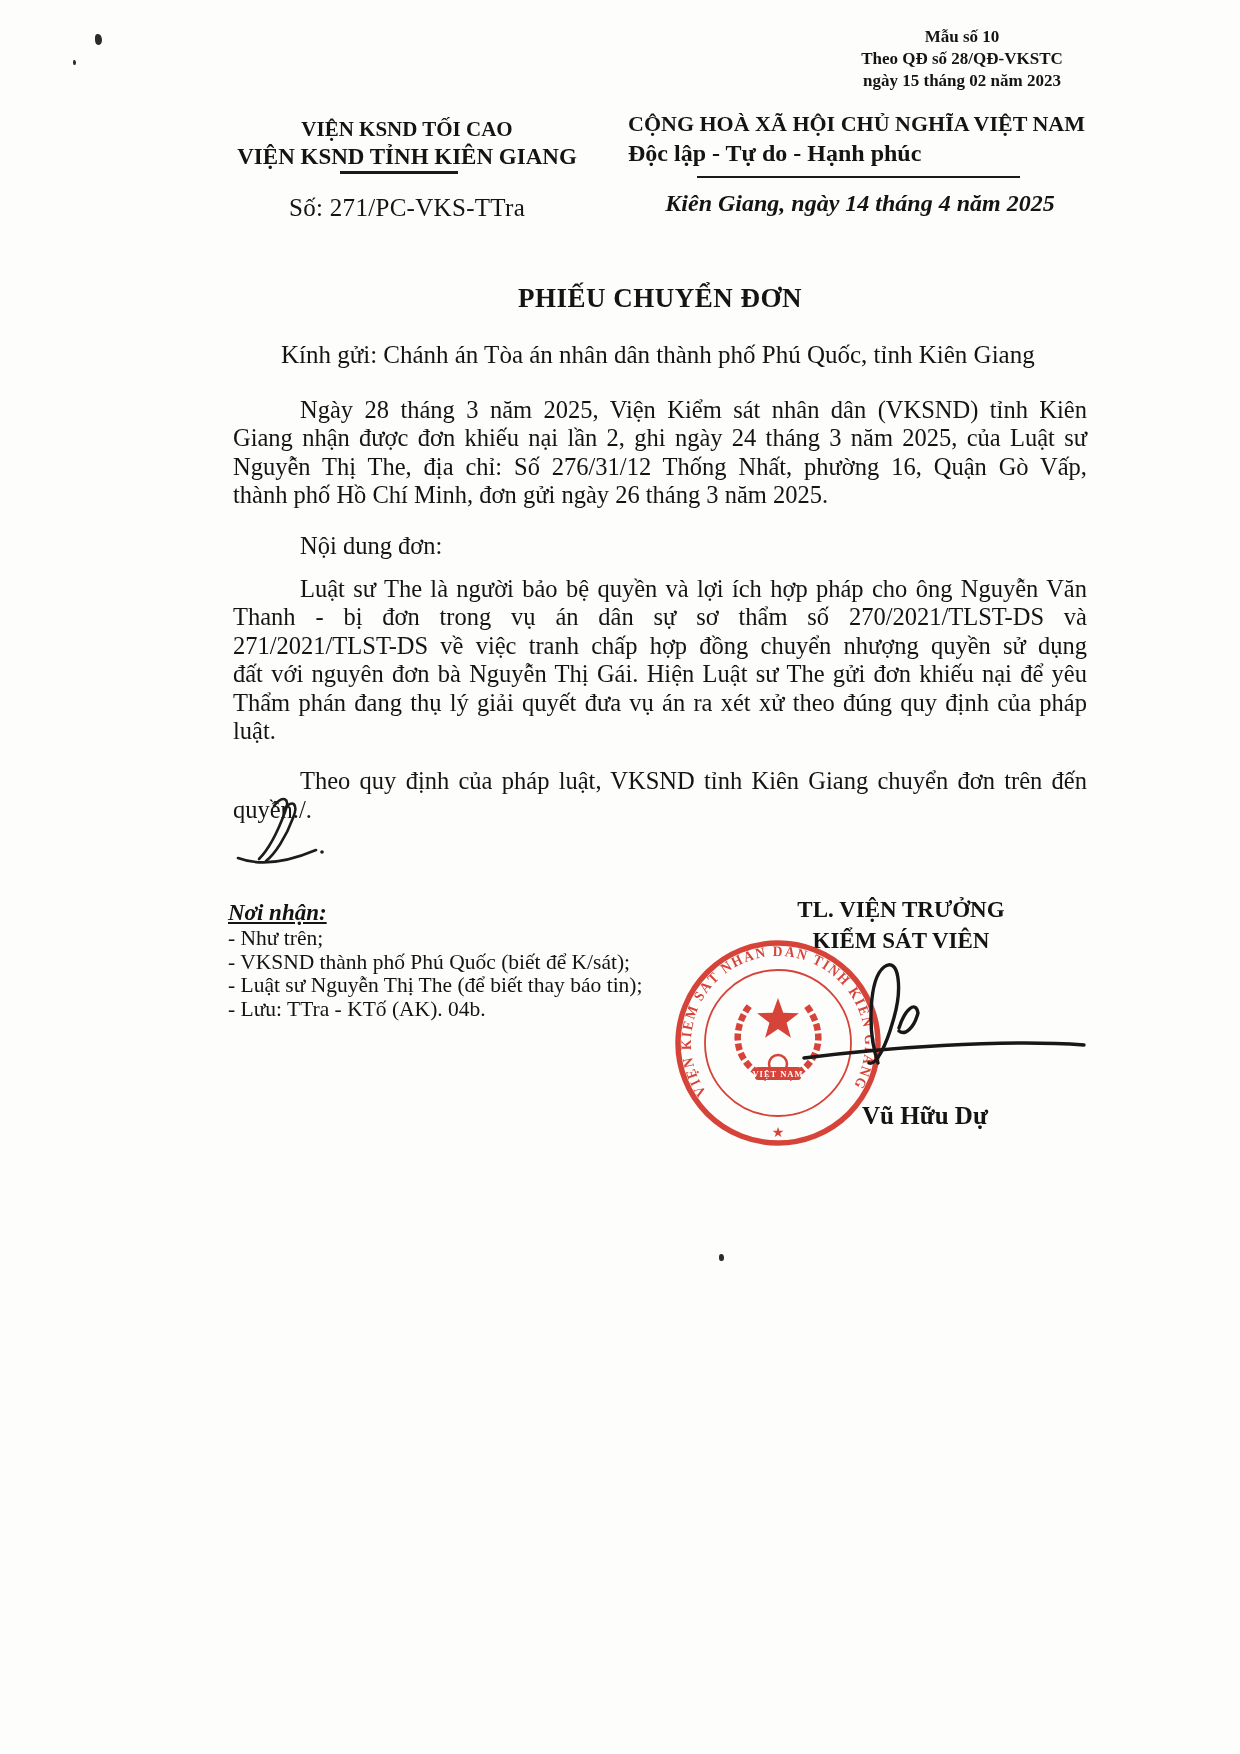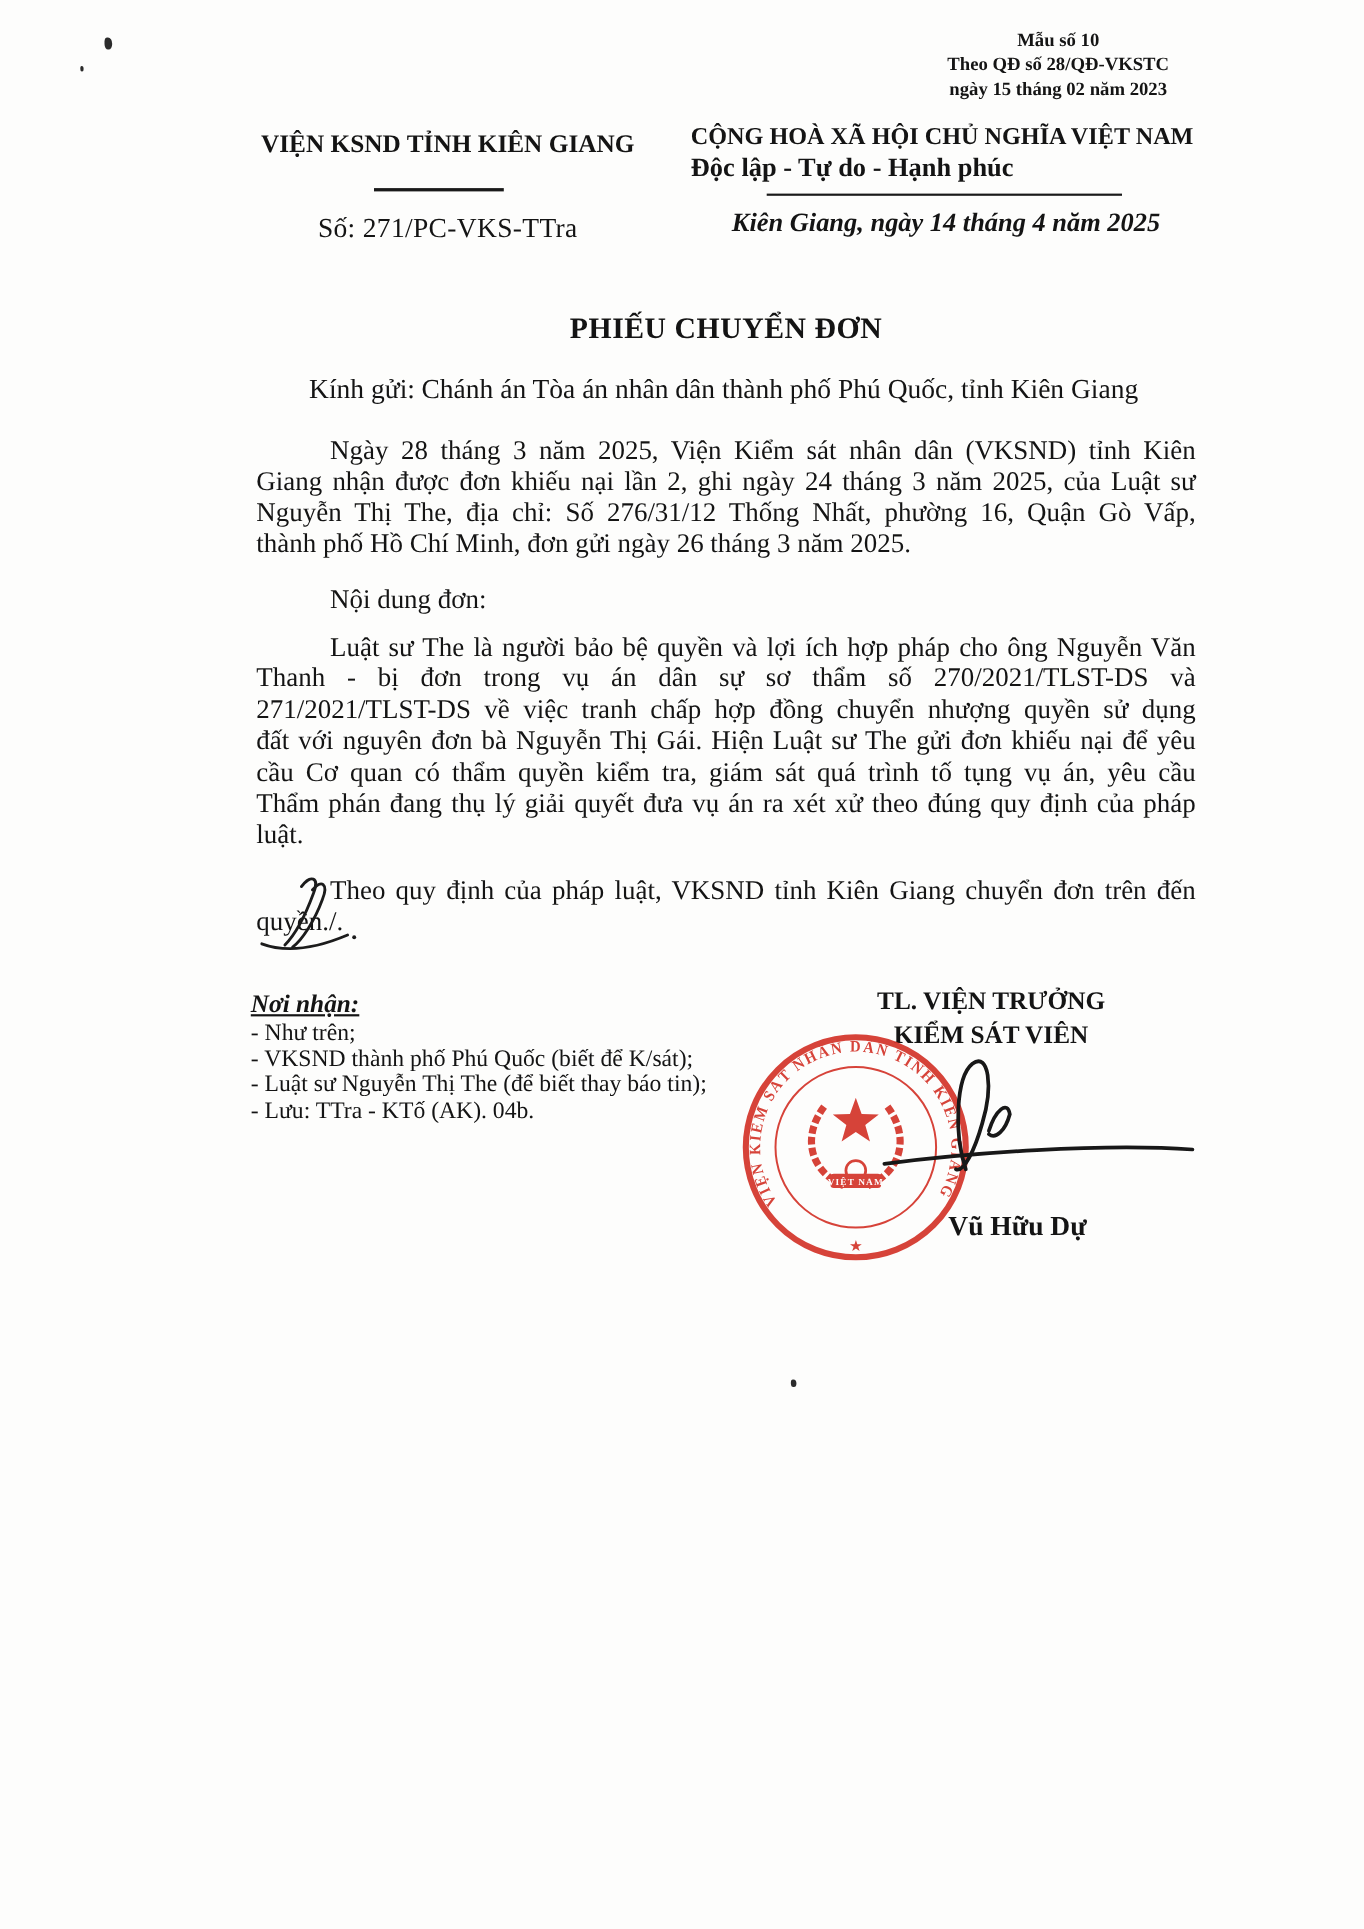--- a/index.html
+++ b/index.html
@@ -54,20 +54,21 @@
 </head>
 <body>
 
 <div class="abs form-note">
   <div>Mẫu số 10</div>
   <div>Theo QĐ số 28/QĐ-VKSTC</div>
   <div>ngày 15 tháng 02 năm 2023</div>
 </div>
 
 <div class="abs hdr-left">
+  <div class="l1">VIỆN KSND TỐI CAO</div>
   <div class="l2">VIỆN KSND TỈNH KIÊN GIANG</div>
 </div>
 <div class="abs rule" style="left:340px;top:171px;width:118px;"></div>
 <div class="abs doc-number">Số: 271/PC-VKS-TTra</div>
 
 <div class="abs hdr-right">
   <div class="l1">CỘNG HOÀ XÃ HỘI CHỦ NGHĨA VIỆT NAM</div>
   <div class="l2">Độc lập - Tự do - Hạnh phúc</div>
 </div>
 <div class="abs rule" style="left:697px;top:176px;width:323px;height:2px;"></div>
@@ -85,21 +86,20 @@
   <div class="jl">Nguyễn Thị The, địa chỉ: Số 276/31/12 Thống Nhất, phường 16, Quận Gò Vấp,</div>
   <div class="jl-last">thành phố Hồ Chí Minh, đơn gửi ngày 26 tháng 3 năm 2025.</div>
 
   <div class="sec-label">Nội dung đơn:</div>
 
   <div class="para2">
     <div class="jl ind">Luật sư The là người bảo bệ quyền và lợi ích hợp pháp cho ông Nguyễn Văn</div>
     <div class="jl">Thanh - bị đơn trong vụ án dân sự sơ thẩm số 270/2021/TLST-DS và</div>
     <div class="jl">271/2021/TLST-DS về việc tranh chấp hợp đồng chuyển nhượng quyền sử dụng</div>
     <div class="jl">đất với nguyên đơn bà Nguyễn Thị Gái. Hiện Luật sư The gửi đơn khiếu nại để yêu</div>
-    <div class="jl">cầu Cơ quan có thẩm quyền kiểm tra, giám sát quá trình tố tụng vụ án, yêu cầu</div>
     <div class="jl">Thẩm phán đang thụ lý giải quyết đưa vụ án ra xét xử theo đúng quy định của pháp</div>
     <div class="jl-last">luật.</div>
   </div>
 
   <div class="para3">
     <div class="jl ind">Theo quy định của pháp luật, VKSND tỉnh Kiên Giang chuyển đơn trên đến</div>
     <div class="jl-last">quyền./.</div>
   </div>
 </div>
 

